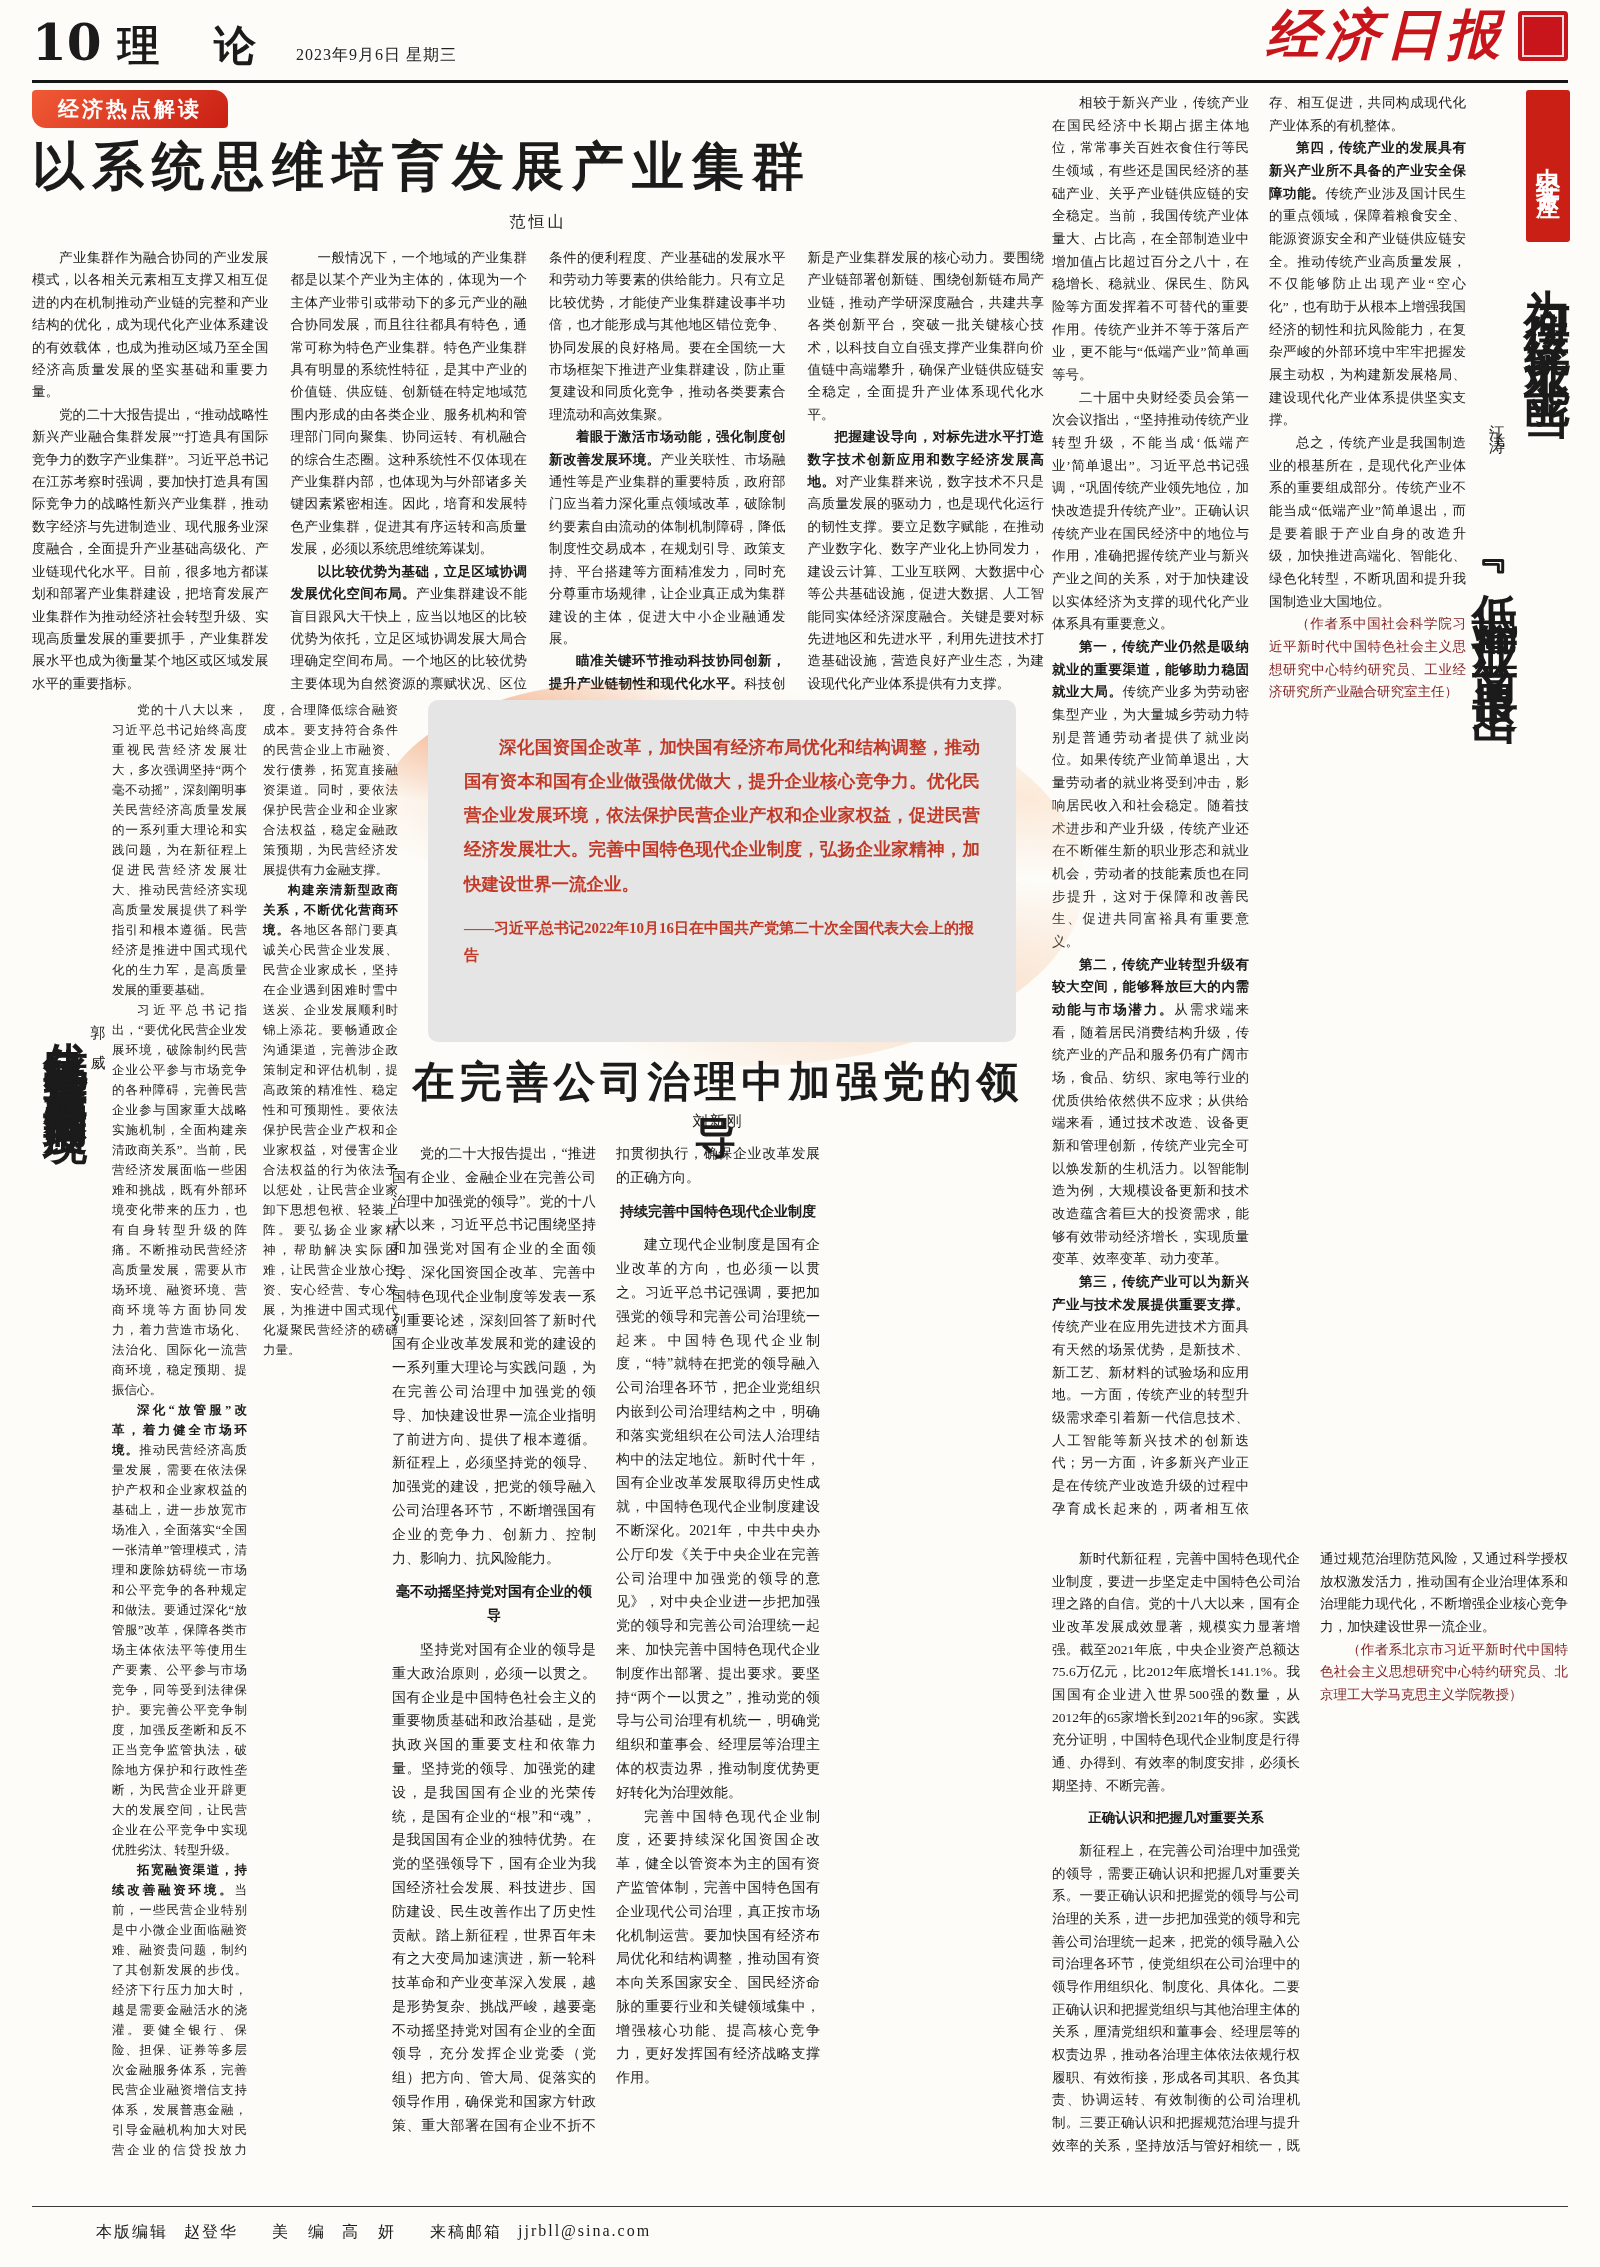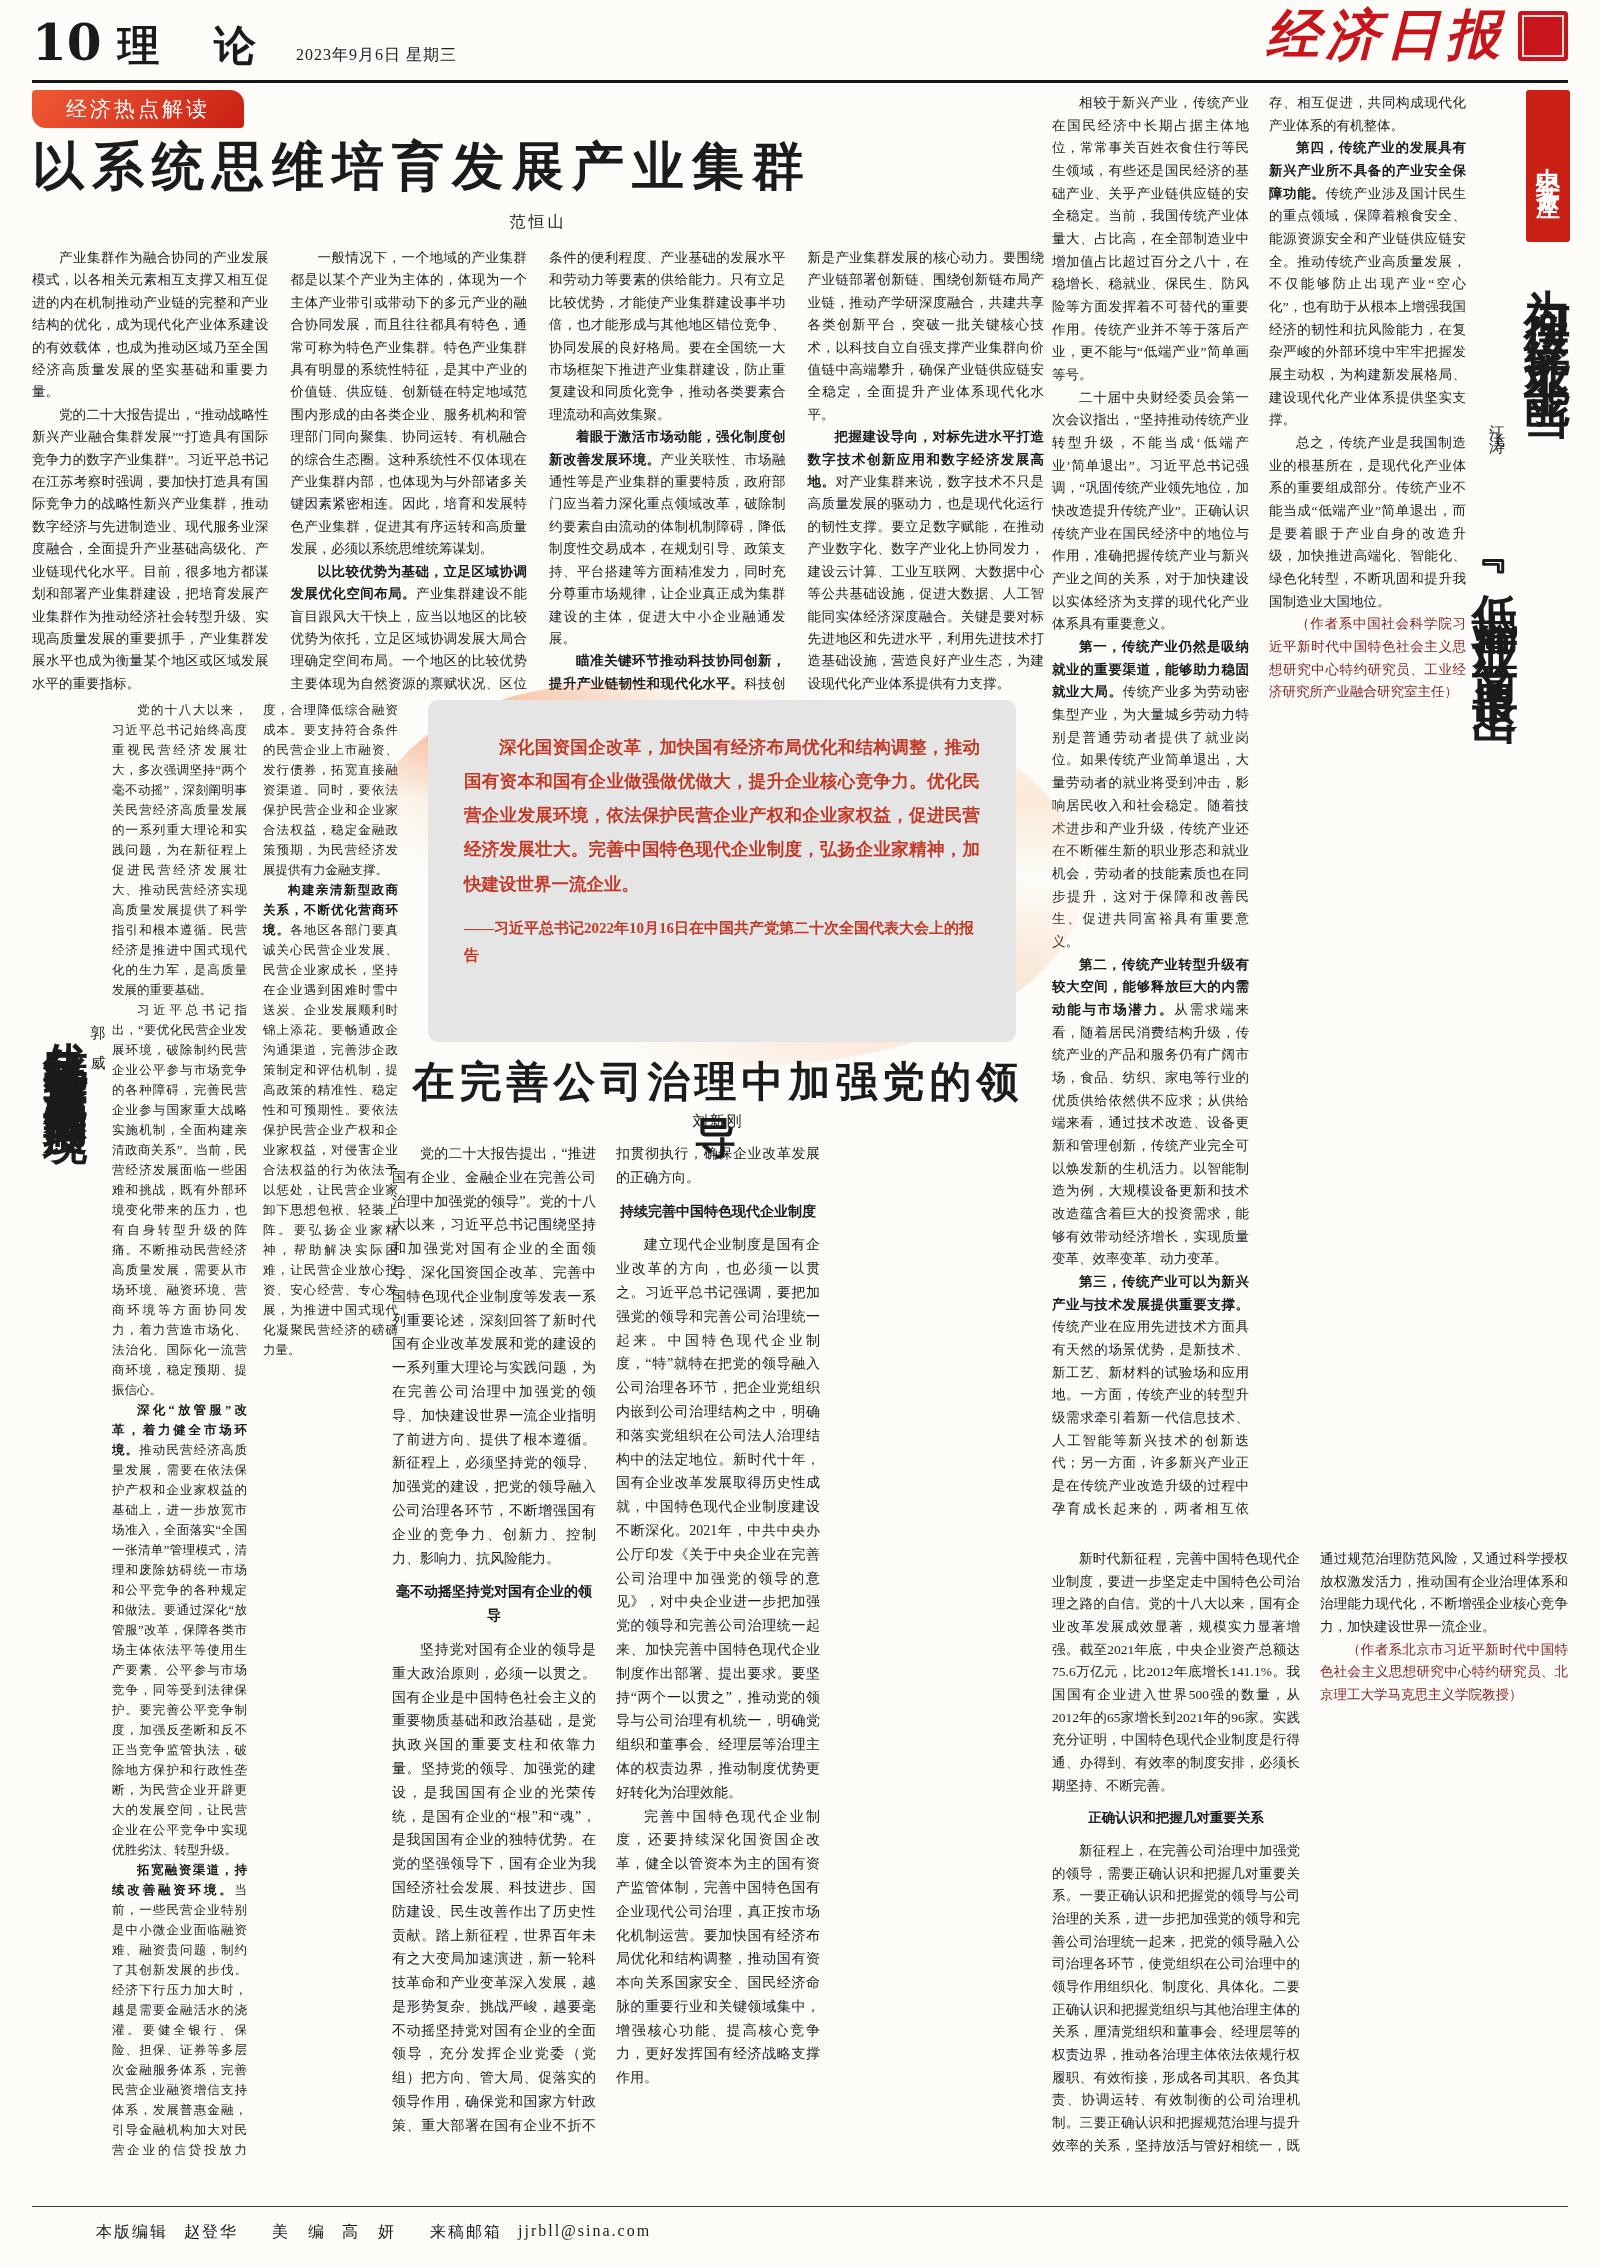--- a/index.html
+++ b/index.html
@@ -23,21 +23,21 @@
   
   .para { text-indent:2em; text-align:justify; }
   .lead { font-weight:bold; }
   .subhead { text-indent:0; text-align:center; font-weight:bold; margin:10px 0; }
   .attr-para { text-indent:2em; text-align:justify; color:#7f1d1d; }
   .cols { column-fill:auto; overflow:hidden; text-align:justify; }
   .v { writing-mode:vertical-rl; }
   
   .a1 { position:absolute; left:32px; top:90px; width:1012px; height:610px; }
   .a1-tag { display:inline-block; background:linear-gradient(135deg,#f05a35,#c91f14);
-            color:#fff; font-size:21px; font-weight:normal; padding:5px 34px;
+            color:#fff; font-size:21px; font-weight:bold; padding:5px 26px;
             border-radius:4px 14px 4px 14px; letter-spacing:3px;
             font-family:"Liberation Sans","DejaVu Sans",sans-serif; }
   .a1-title { font-size:52px; font-weight:900; letter-spacing:8px; margin-top:4px; }
   .a1-author { text-align:center; font-size:16px; margin-top:10px; letter-spacing:3px; }
   .a1-body { margin-top:14px; height:460px; column-count:4; column-gap:22px;
              font-size:13.5px; line-height:1.66; }
   
   .a2-body { position:absolute; left:1052px; top:92px; width:414px; height:1430px;
              column-count:2; column-gap:20px; font-size:13.5px; line-height:1.68; }
   .a2-tag { position:absolute; left:1526px; top:90px; width:44px; height:152px;

